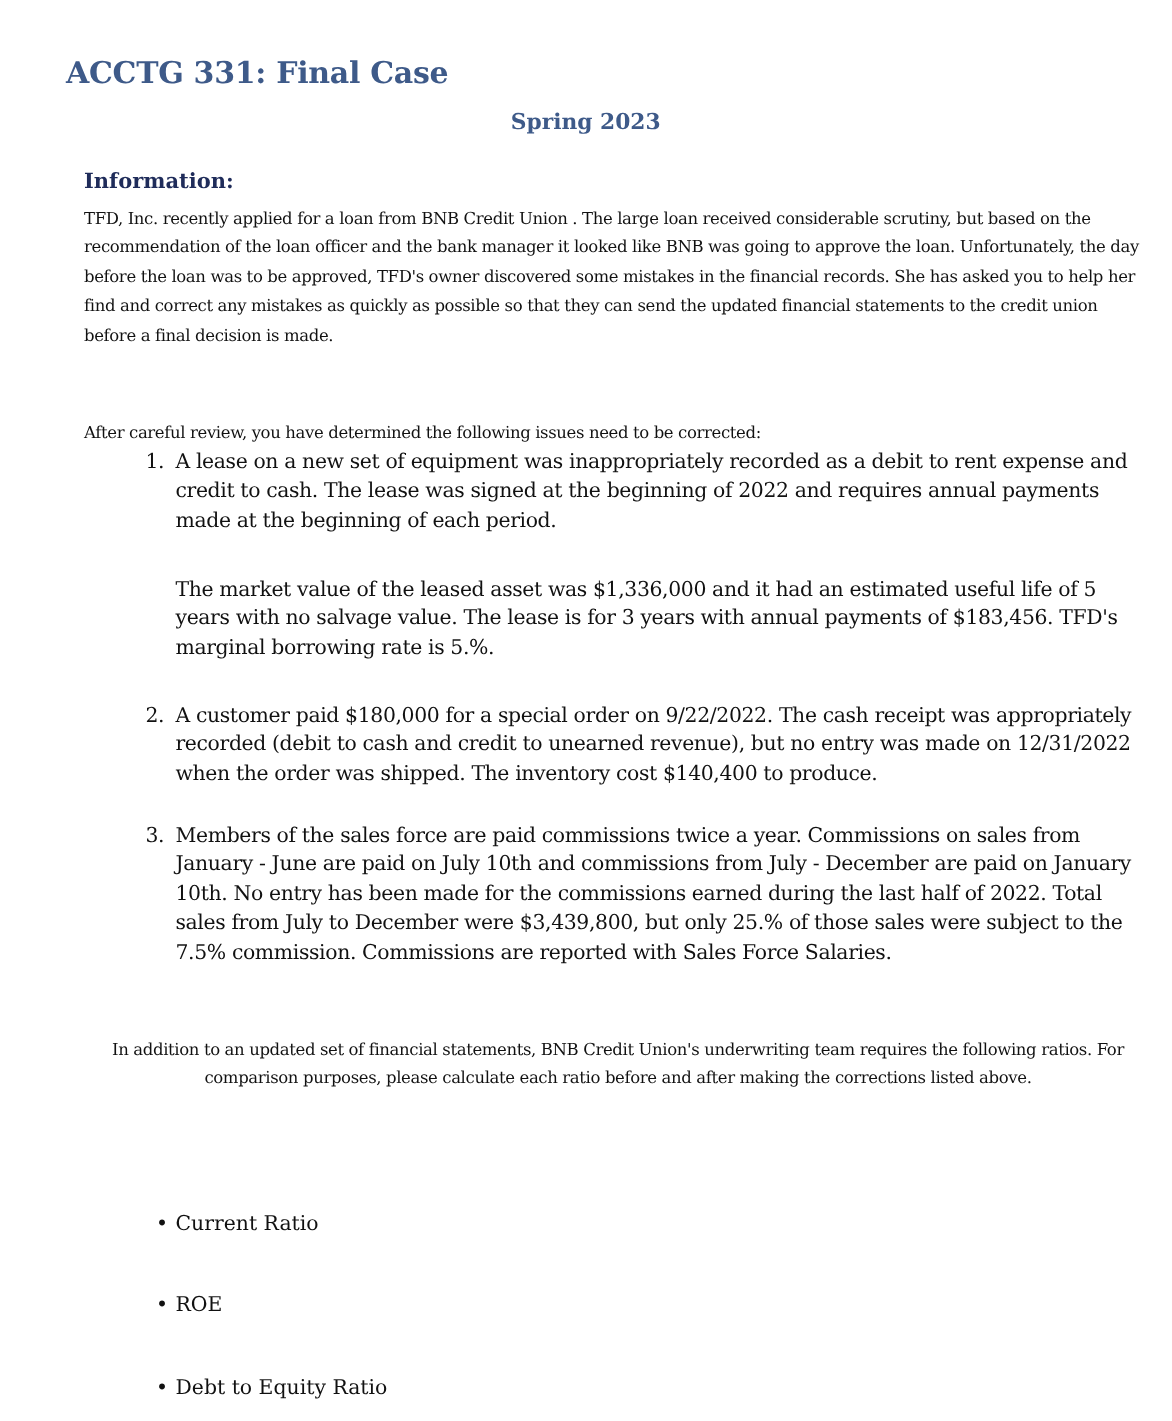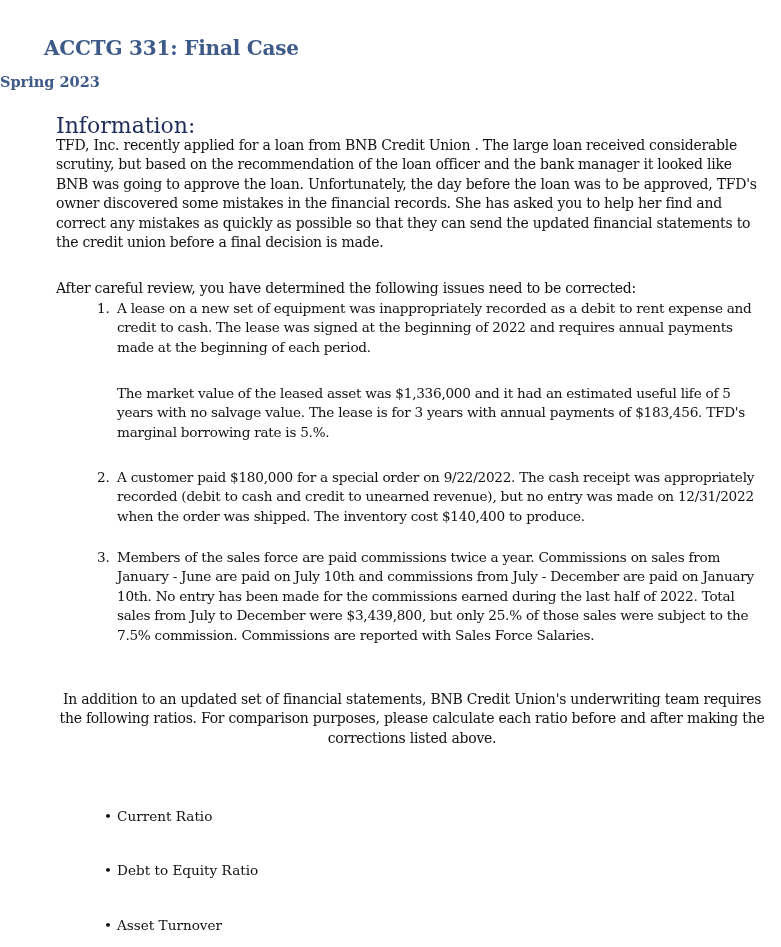--- a/index.html
+++ b/index.html
@@ -1,23 +1,23 @@
 <!DOCTYPE html>
 <html><head>
 <meta charset="utf-8">
 <style>
   html, body { margin: 0; padding: 0; background: #ffffff; }
   body { width: 781px; height: 947px; position: relative; overflow: hidden;
          font-family: "DejaVu Serif", "Liberation Serif", serif; color: #111; }
   .title { position: absolute; left: 0; width: 781px; top: 36px; text-align: left;
            font-family: "DejaVu Serif", serif; font-weight: bold; font-size: 20px; color: #3e5a89; letter-spacing: -0.2px; margin-left: 44px; }
-  .subtitle { position: absolute; left: 0; width: 781px; top: 73px; 
+  .subtitle { position: absolute; left: 0; width: 781px; top: 73px; text-align: center;
               font-family: "DejaVu Serif", serif; font-weight: bold; font-size: 14.5px; color: #3e5a89; }
-  .info-heading { position: absolute; left: 56px; top: 113px; font-weight: normal; font-size: 22px; color: #1f2c5a; }
-  .para { position: absolute; left: 56px; width: 712px; font-size: 14px; line-height: 19.4px; letter-spacing: -0.25px; }
+  .info-heading { position: absolute; left: 56px; top: 113px; font-weight: bold; font-size: 14px; color: #1f2c5a; }
+  .para { position: absolute; left: 56px; width: 712px; font-size: 11px; line-height: 19.4px; letter-spacing: -0.25px; }
   .p1 { top: 136px; }
   .p2 { top: 279px; }
   .item { position: absolute; left: 117px; width: 650px; font-size: 13.6px; line-height: 19.4px; letter-spacing: -0.25px; }
   .num { position: absolute; left: -20px; top: 0; }
   .i1 { top: 299px; }
   .i1b { top: 384px; }
   .i2 { top: 468px; }
   .i3 { top: 548px; }
   .p3 { top: 690px; text-align: center; }
   .bullets { position: absolute; left: 104px; top: 772px; font-size: 13.6px; line-height: 20.3px; }
@@ -49,16 +49,17 @@
 
   <div class="item i3">
     <span class="num">3.</span>
     <span>Members of the sales force are paid commissions twice a year. Commissions on sales from January - June are paid on July 10th and commissions from July - December are paid on January 10th. No entry has been made for the commissions earned during the last half of 2022. Total sales from July to December were $3,439,800, but only 25.% of those sales were subject to the 7.5% commission. Commissions are reported with Sales Force Salaries.</span>
   </div>
 
   <div class="para p3">In addition to an updated set of financial statements, BNB Credit Union's underwriting team requires the following ratios. For comparison purposes, please calculate each ratio before and after making the corrections listed above.</div>
 
   <div class="bullets">
     <div class="bullet">Current Ratio</div>
+    <div class="bullet">ROE</div>
     <div class="bullet">Debt to Equity Ratio</div>
     <div class="bullet">Asset Turnover</div>
   </div>
 </div>
 
 </body></html>

